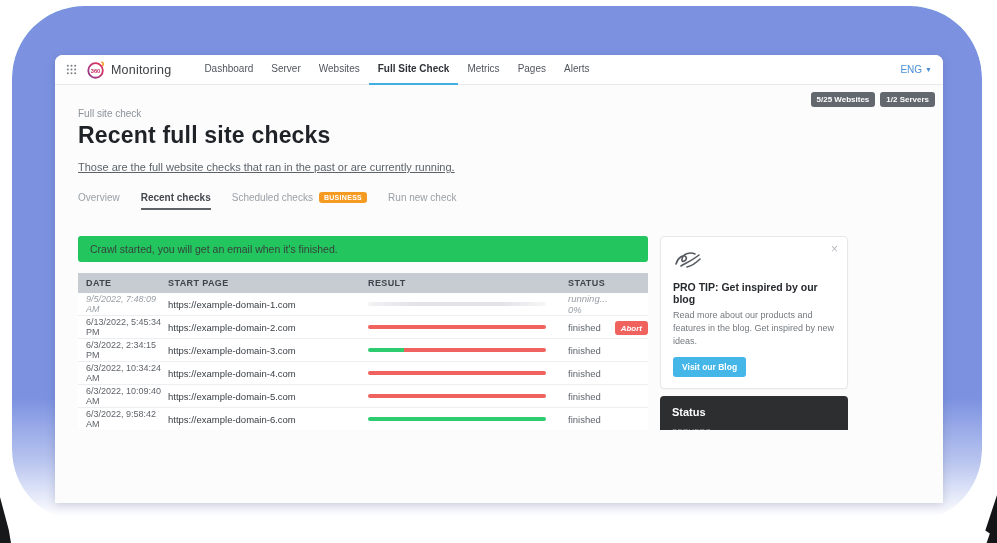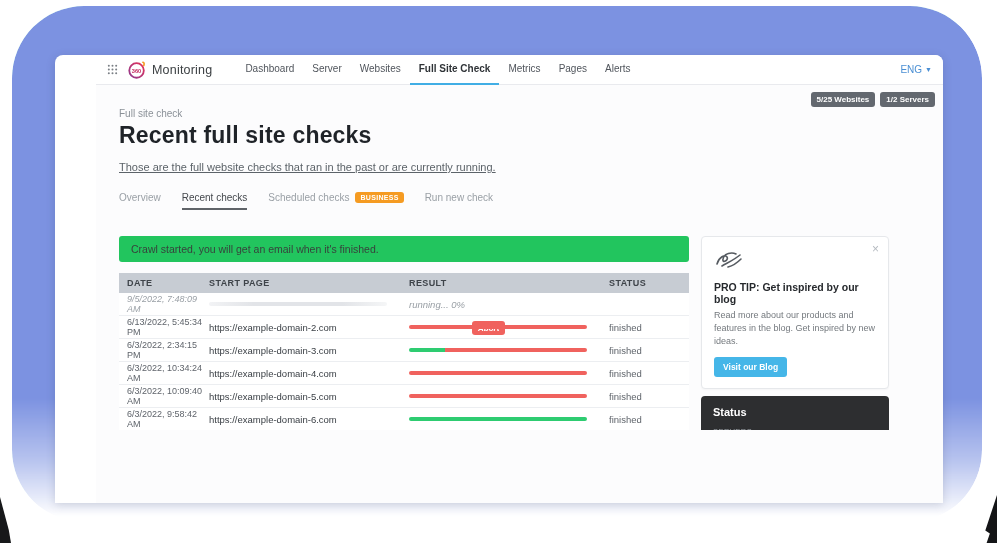--- a/index.html
+++ b/index.html
@@ -15,21 +15,21 @@
           mask-image:linear-gradient(180deg,#000 76%, rgba(0,0,0,0.55) 88%, transparent 99%); }
 
   .cursor-artifact-left { position:absolute; left:0; bottom:0; width:11px; height:46px; background:#17181a;
           clip-path:polygon(0 0, 80% 72%, 100% 100%, 0 100%); }
   .cursor-artifact-right { position:absolute; right:0; bottom:0; width:13px; height:48px; background:#141517;
           clip-path:polygon(100% 0, 10% 74%, 45% 80%, 20% 100%, 100% 100%); }
 
   
   .window { position:absolute; left:55px; top:55px; width:888px; height:448px; background:#ffffff;
             border-radius:8px 8px 0 0; box-shadow:0 2px 10px rgba(40,50,80,0.18);
-            display:flex; flex-direction:column; overflow:hidden;padding-left:41px; }
+            display:flex; flex-direction:column; overflow:hidden; }
 
   
   .topnav { height:30px; flex:0 0 30px; display:flex; align-items:center; padding:0 11px;
             border-bottom:1px solid #e9eaee; background:#fff; }
   .grid-icon { width:11px; height:11px; margin-right:9px; flex:0 0 auto; }
   .logo { display:flex; align-items:center; gap:5px; }
   .logo-badge { width:20px; height:20px; }
   .brand { font-size:12.5px; color:#3c4043; letter-spacing:.2px; }
   .nav-links { display:flex; align-items:stretch; height:30px; margin-left:24px; }
   .nav-link { font-size:10px; color:#50555c; padding:0 9px; display:flex; align-items:center;
@@ -43,21 +43,21 @@
   .badges { position:absolute; top:7px; right:8px; display:flex; gap:5px; }
   .pill-badge { background:#63686f; color:#fff; font-size:8px; font-weight:bold;
                 padding:3px 6px; border-radius:3px; }
   .breadcrumb { padding-top:23px; font-size:10px; color:#8b9198; }
   .page-title { margin-top:3px; font-size:23px; font-weight:bold; color:#1f2328; letter-spacing:.2px; }
   .page-desc { margin-top:12px; font-size:11px; color:#5c6369;text-decoration:underline; }
 
   .tabs { margin-top:19px; display:flex; align-items:center; gap:21px; }
   .tab { font-size:10px; color:#9aa0a6; padding-bottom:5px; border-bottom:2px solid transparent;
          cursor:pointer; display:flex; align-items:center; gap:6px; }
-  .tab.active { color:#44484d; font-weight:normal; border-bottom-color:#5f6368;justify-content:center; }
+  .tab.active { color:#44484d; font-weight:bold; border-bottom-color:#5f6368;justify-content:center; }
   .biz-badge { background:#f59b22; color:#fff; font-size:7px; font-weight:bold; padding:2px 5px;
                border-radius:3px; letter-spacing:.3px; }
 
   .content-row { margin-top:26px; display:flex; gap:12px; height:194px; overflow:hidden; }
   .left-col { width:570px; flex:0 0 570px; }
   .right-col { width:188px; flex:0 0 188px; }
 
   .notification { background:#22c55e; border-radius:3px; padding:7px 12px; font-size:10.5px;
                   color:#37423c; margin-bottom:11px; }
 
@@ -180,20 +180,21 @@
           <div class="notification">Crawl started, you will get an email when it's finished.</div>
           <div class="tbl-header" id="tbl-header">
               <div class="col-0">DATE</div>
               <div class="col-1">START PAGE</div>
               <div class="col-2">RESULT</div>
               <div class="col-3">STATUS</div>
             </div>
           <div id="tbl-rows">
               <div class="tbl-row">
                 <div class="col-0 cell-date running">9/5/2022, 7:48:09 AM</div>
+                <div class="col-1 cell-url">https://example-domain-1.com</div>
                 <div class="col-2">
                   <div class="bar">
                     <div class="seg pending" style="width: 100%;"></div>
                   </div>
                 </div>
                 <div class="col-3 cell-status running">
                   <div>running... 0%</div>
                   <div class="abort-btn" style="display: inline-block;">Abort</div>
                 </div>
               </div>

